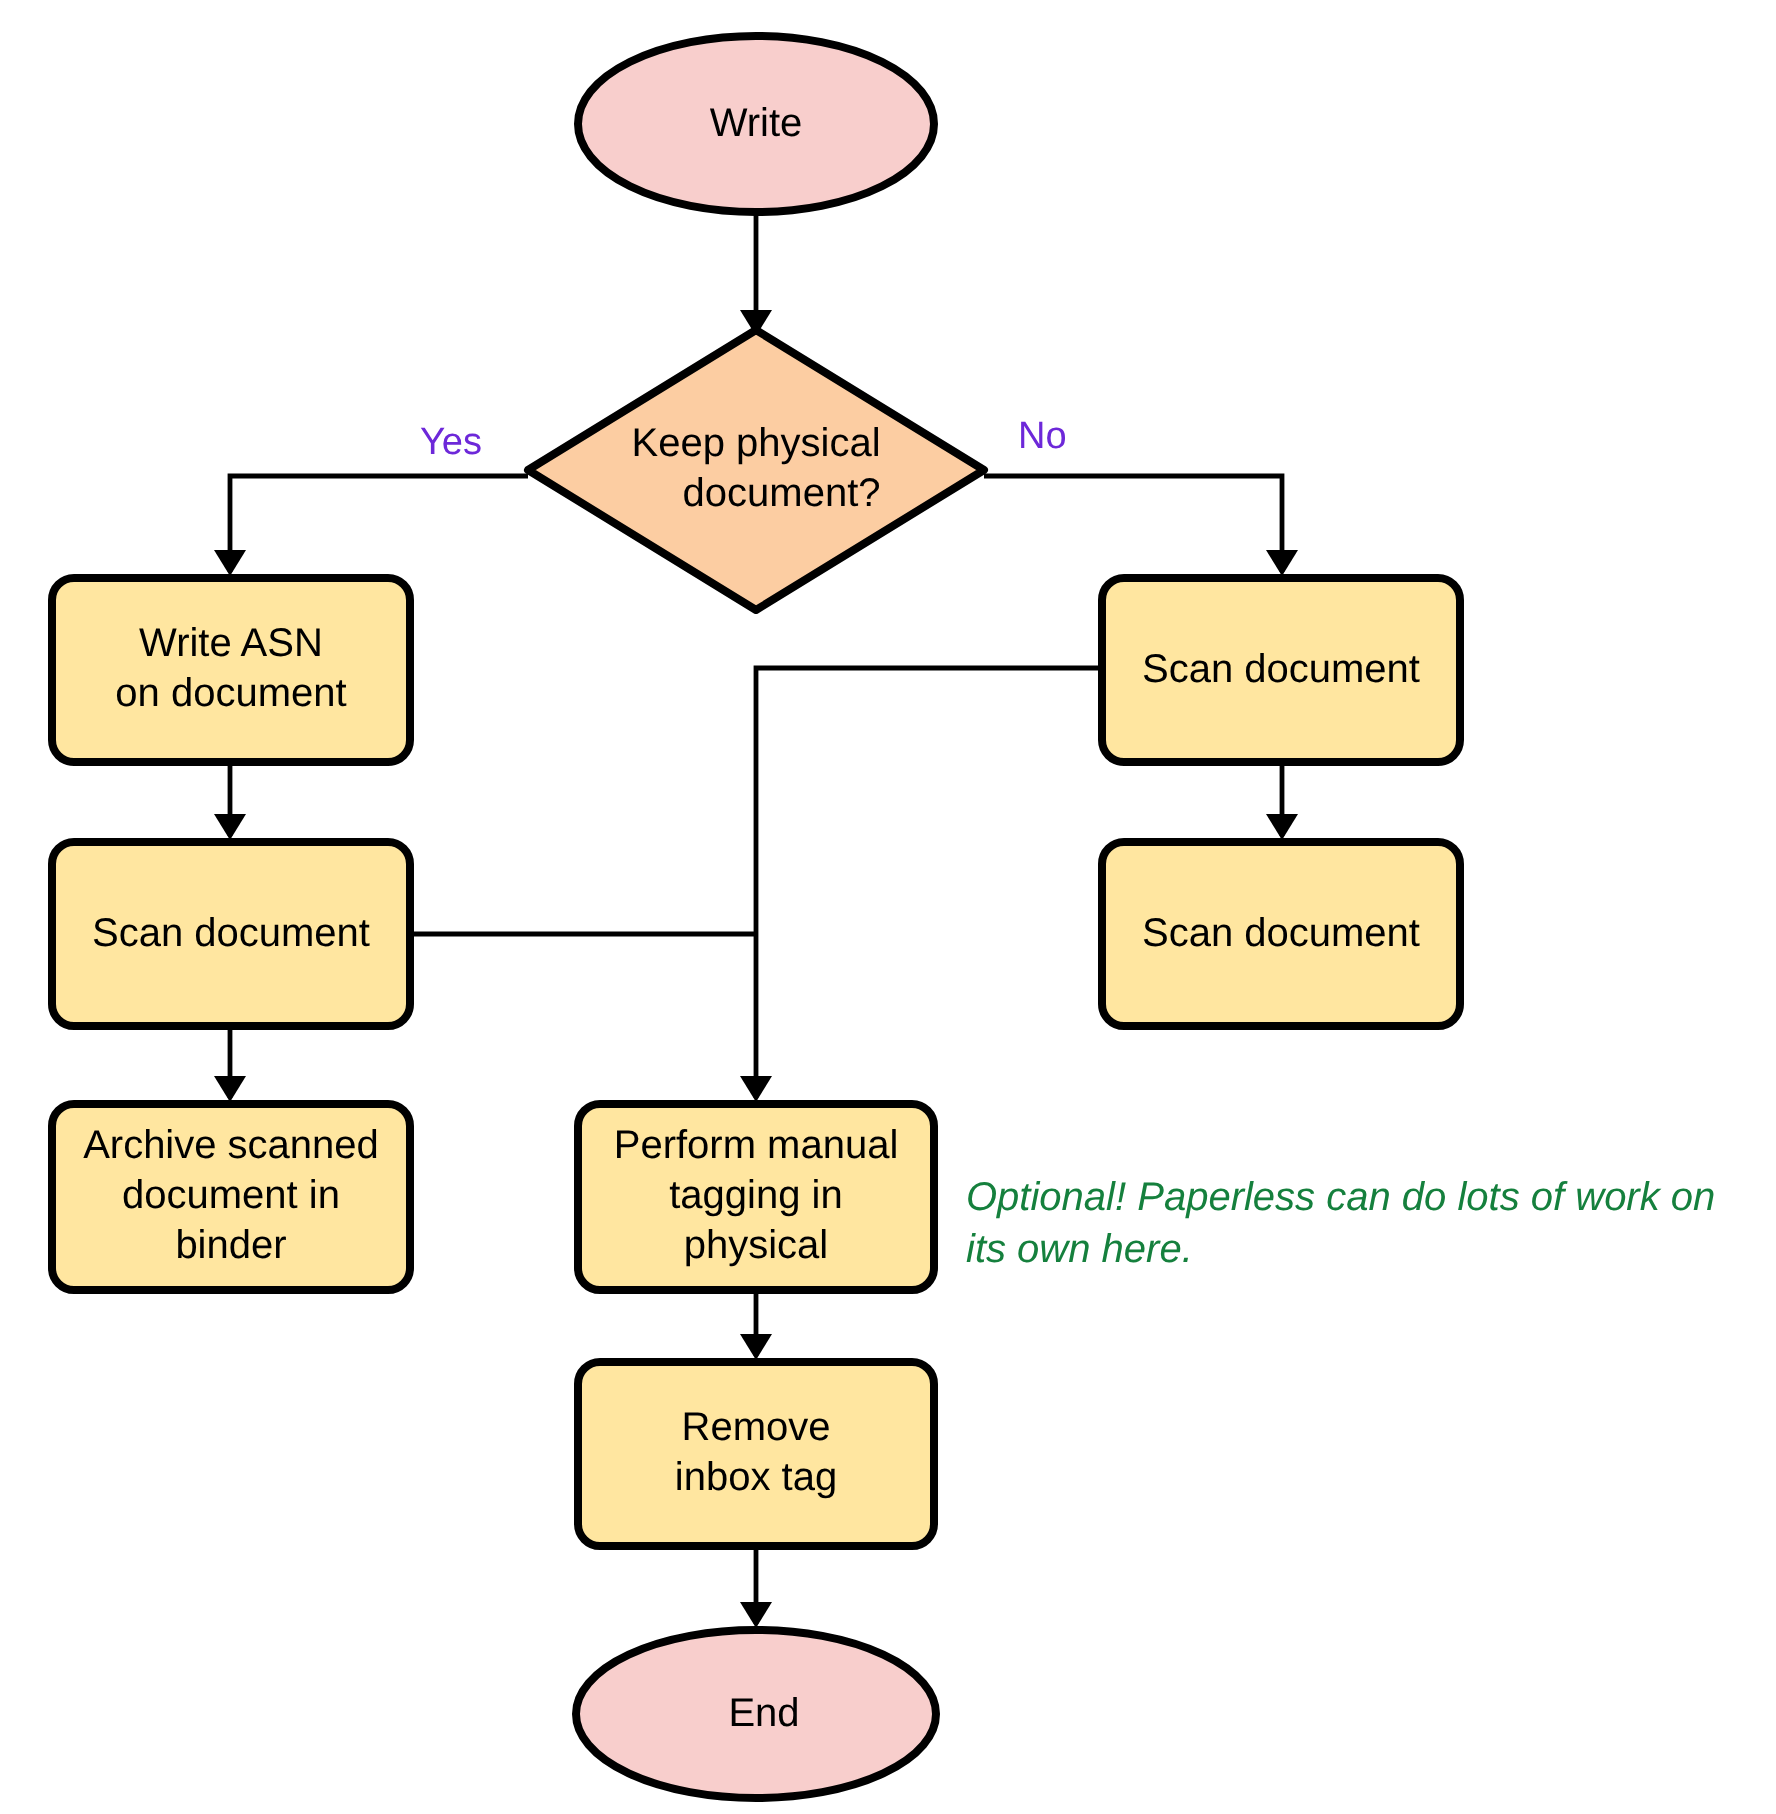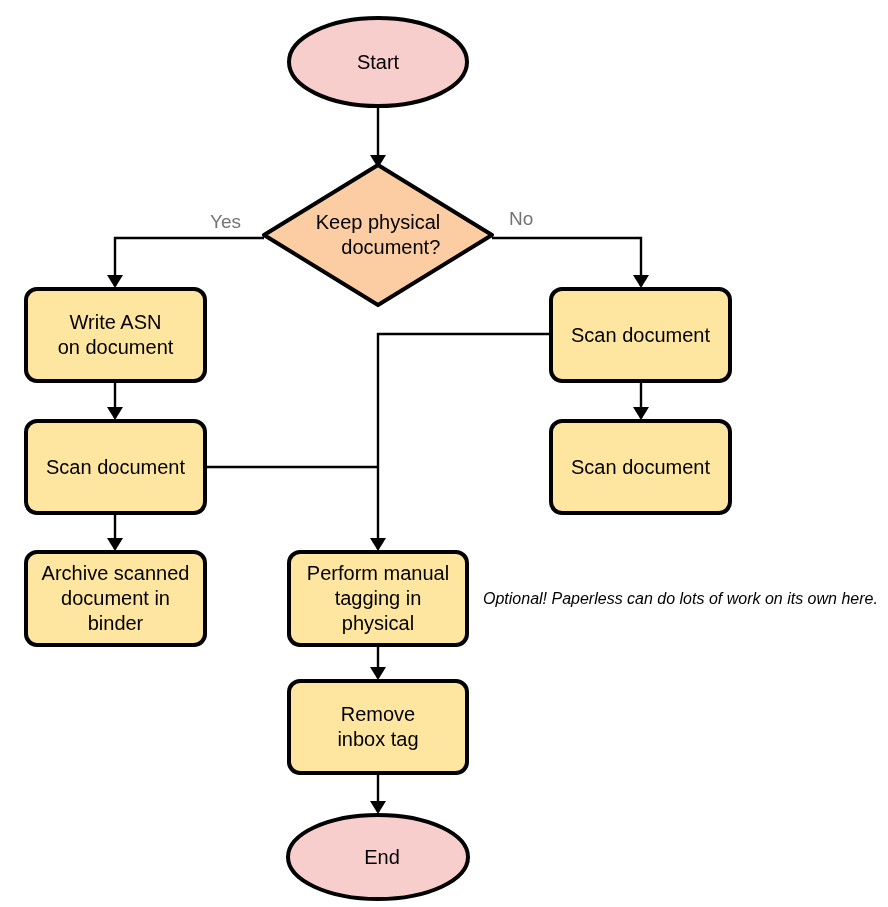--- a/index.html
+++ b/index.html
@@ -54,32 +54,32 @@
     text-align: center;
     color: #000000;
     font-family: "Liberation Sans", sans-serif;
     font-size: 20px;
     line-height: 25px;
     white-space: pre-line;
     pointer-events: none;
   }
   .edge-label {
     position: absolute;
-    color: #737373;
+    color: #6d28d9;
     font-family: "Liberation Sans", sans-serif;
     font-size: 19px;
     line-height: 22px;
     white-space: nowrap;
   }
   .note-text {
     position: absolute;
-    color: #000000;
+    color: #15803d;
     font-family: "Liberation Sans", sans-serif;
     font-style: italic;
-    font-size: 16px;
+    font-size: 20px;
     line-height: 26px;
     width: 400px;
   }
 </style>
 </head>
 <body>
 
 <div id="flow-root">
   <svg class="flow-canvas" id="flow-svg" viewBox="0 0 888 907" xmlns="http://www.w3.org/2000/svg">
       <g>
@@ -128,21 +128,21 @@
       <rect x="26" y="552" width="179" height="93" rx="11" ry="11" fill="#FFE6A0" class="node-shape"></rect>
       <rect x="551" y="289" width="179" height="92" rx="11" ry="11" fill="#FFE6A0" class="node-shape"></rect>
       <rect x="551" y="421" width="179" height="92" rx="11" ry="11" fill="#FFE6A0" class="node-shape"></rect>
       <rect x="289" y="552" width="178" height="93" rx="11" ry="11" fill="#FFE6A0" class="node-shape"></rect>
       <rect x="289" y="681" width="178" height="92" rx="11" ry="11" fill="#FFE6A0" class="node-shape"></rect>
       <ellipse cx="378" cy="857" rx="90" ry="42" fill="#F8CECC" class="node-shape"></ellipse>
     </svg>
   <div id="label-layer">
       <div class="edge-label" style="left: 210px; top: 211px;">Yes</div>
       <div class="edge-label" style="left: 509px; top: 208px;">No</div>
-      <div class="node-label" style="left: 289px; top: 18px; width: 178px; height: 88px;">Start</div>
+      <div class="node-label" style="left: 289px; top: 18px; width: 178px; height: 88px;">Write</div>
       <div class="node-label" style="left: 264px; top: 165px; width: 228px; height: 140px; text-align: right;">Keep physical
 document?</div>
       <div class="node-label" style="left: 26px; top: 289px; width: 179px; height: 92px;">Write ASN
 on document</div>
       <div class="node-label" style="left: 26px; top: 421px; width: 179px; height: 92px;">Scan document</div>
       <div class="node-label" style="left: 26px; top: 552px; width: 179px; height: 93px;">Archive scanned
 document in
 binder</div>
       <div class="node-label" style="left: 551px; top: 289px; width: 179px; height: 92px;">Scan document</div>
       <div class="node-label" style="left: 551px; top: 421px; width: 179px; height: 92px;">Scan document</div>

